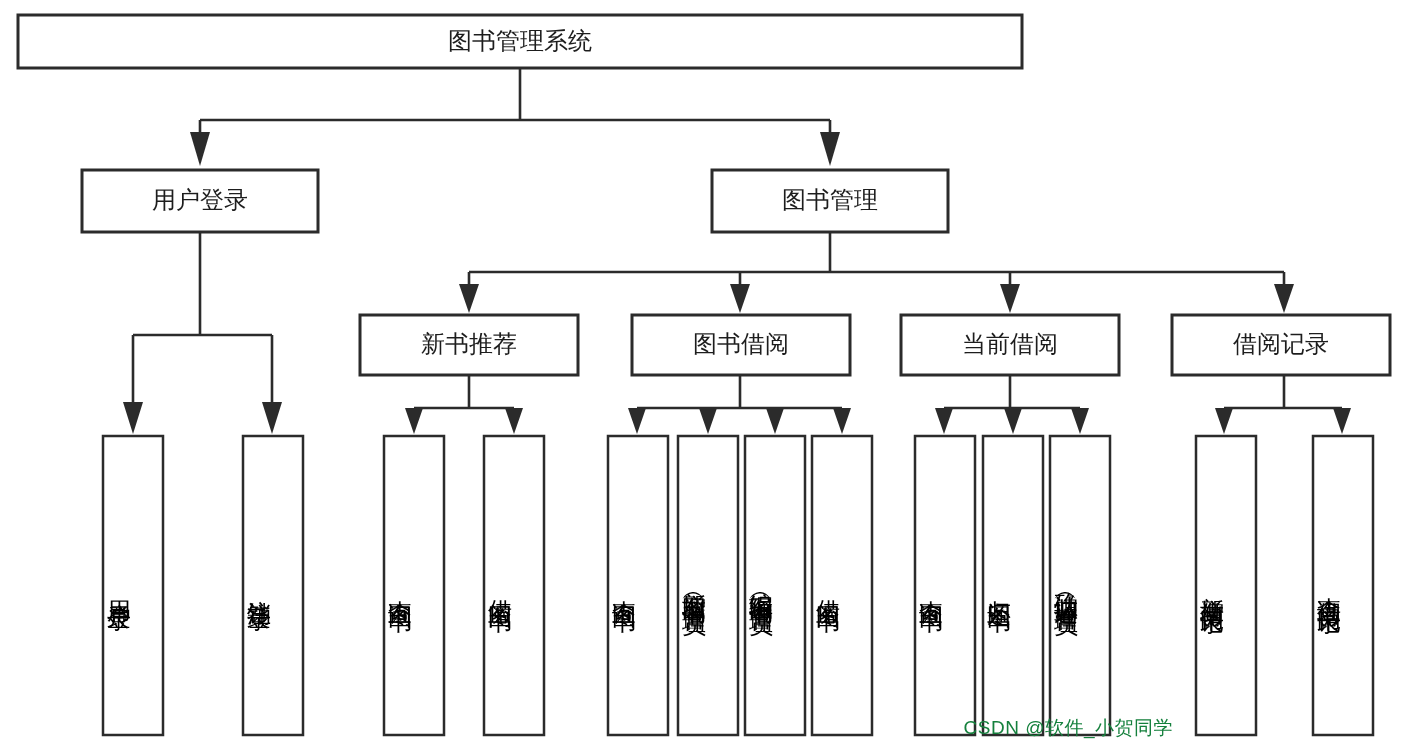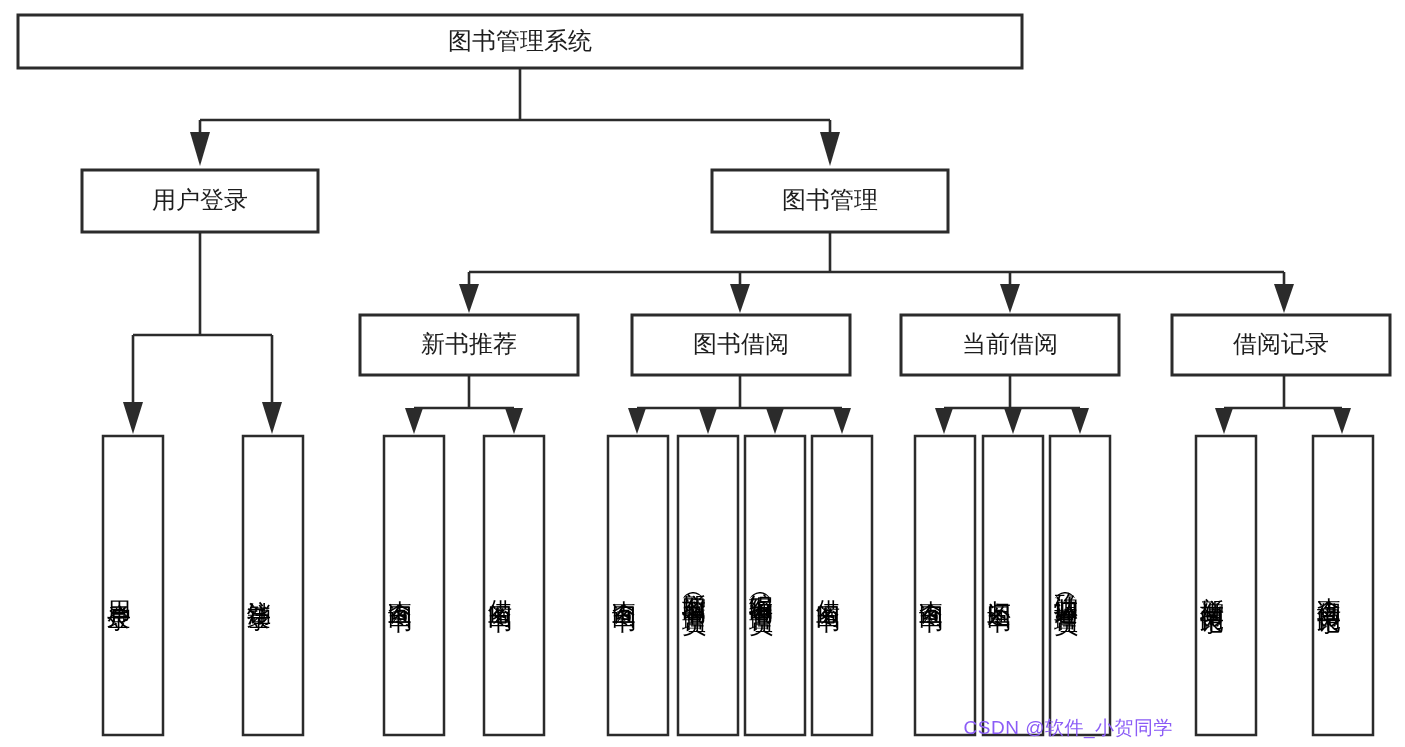--- a/index.html
+++ b/index.html
@@ -57,21 +57,21 @@
     text-orientation: upright;
     letter-spacing: 3px;
     white-space: pre;
   }
   .watermark {
     position: absolute;
     right: 8px;
     bottom: 6px;
     font-family: "Liberation Sans", "DejaVu Sans", sans-serif;
     font-size: 19px;
-    color: #8b5cf6;
+    color: #15803d;
     letter-spacing: 0.5px;
     user-select: none;
     white-space: nowrap;
   }
 </style>
 </head>
 <body>
 
 <div id="diagram-root">
   <svg width="1405" height="747" viewBox="0 0 1405 747" xmlns="http://www.w3.org/2000/svg">

